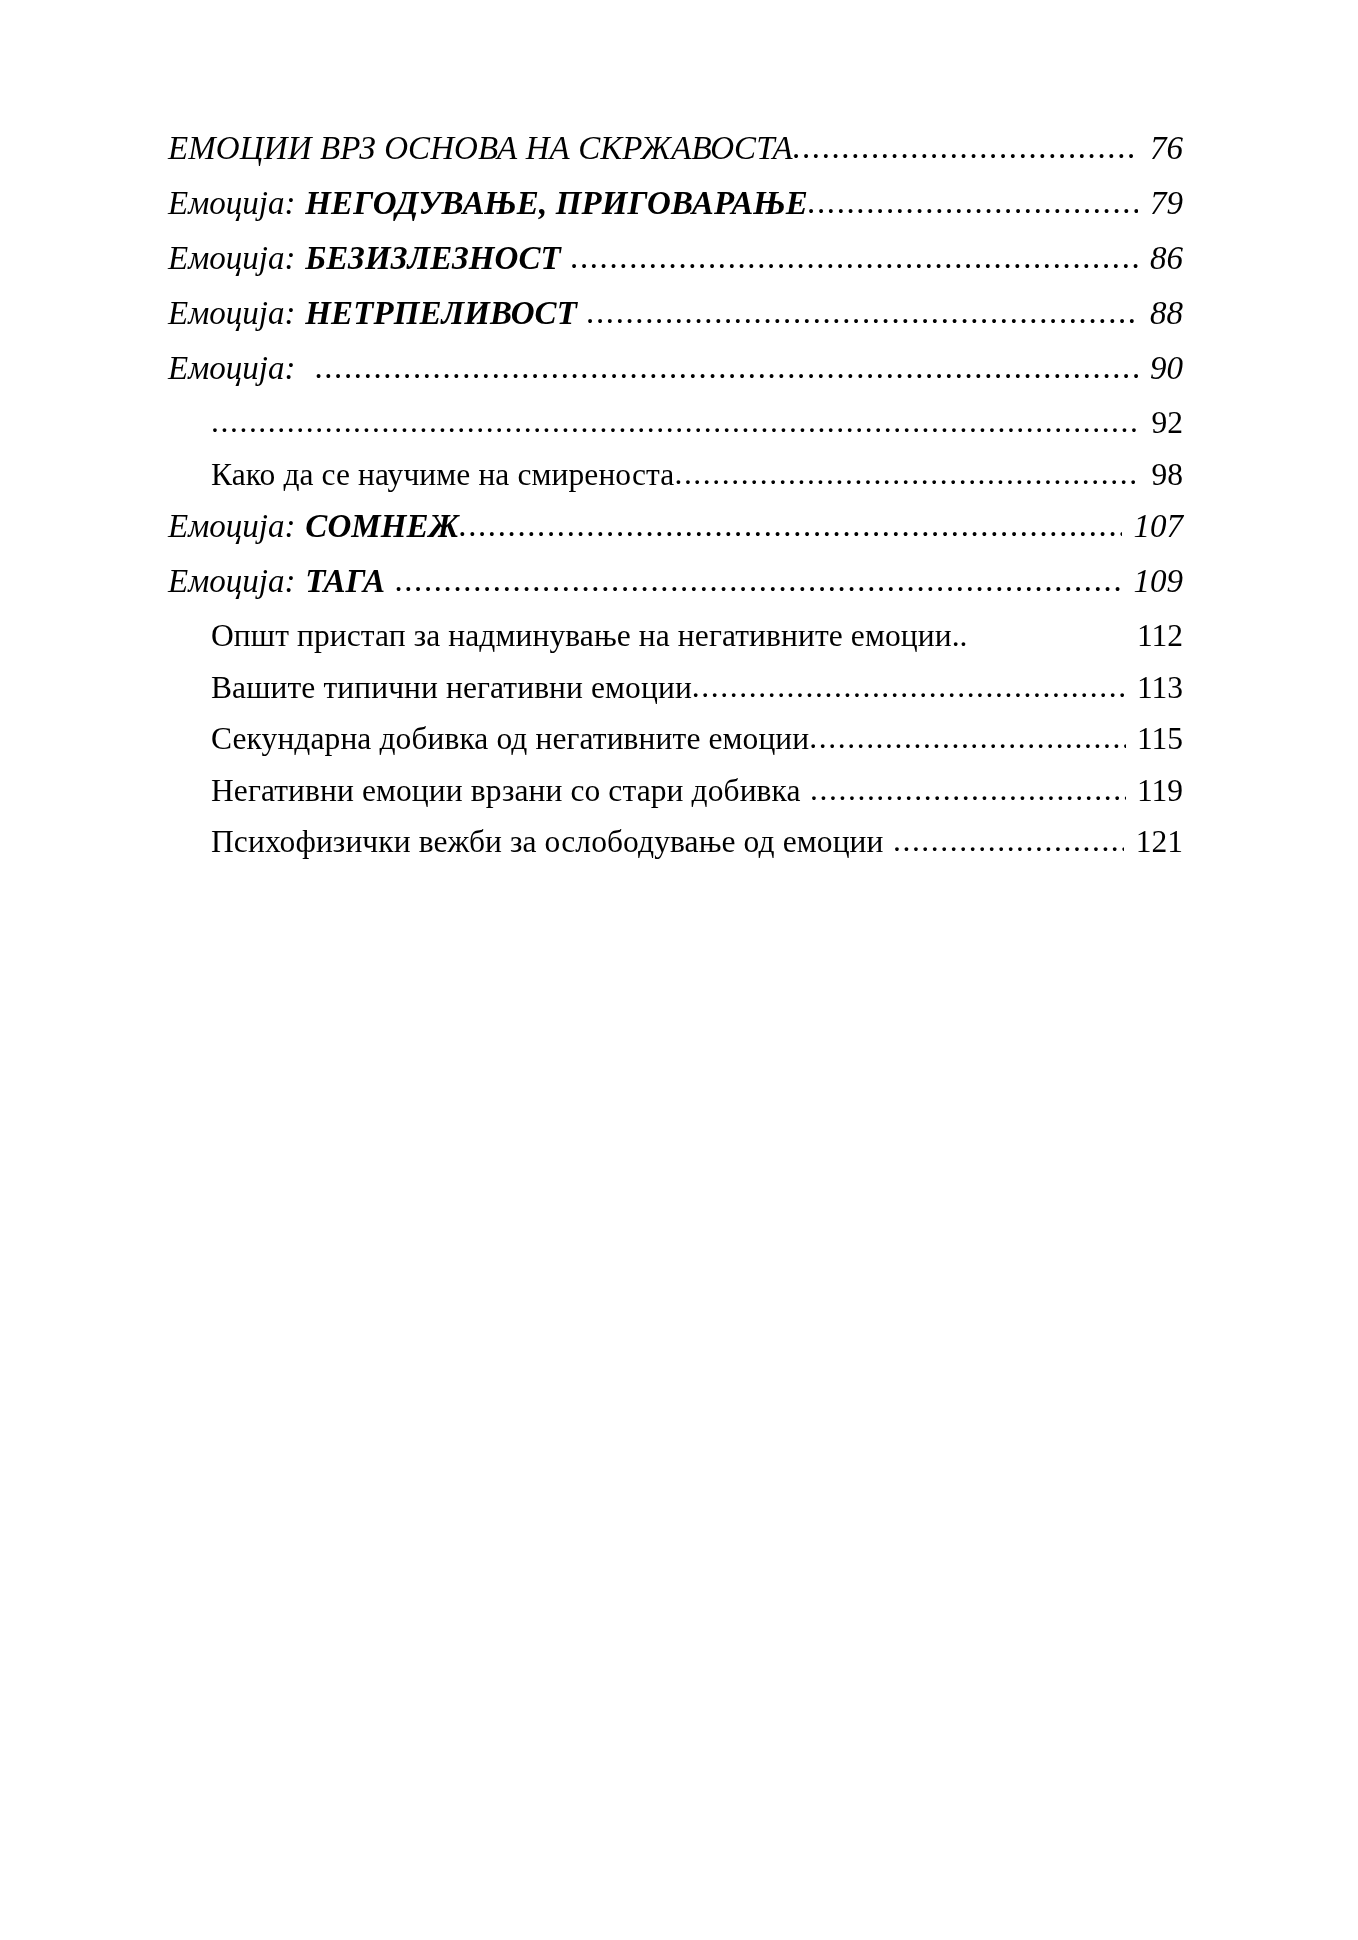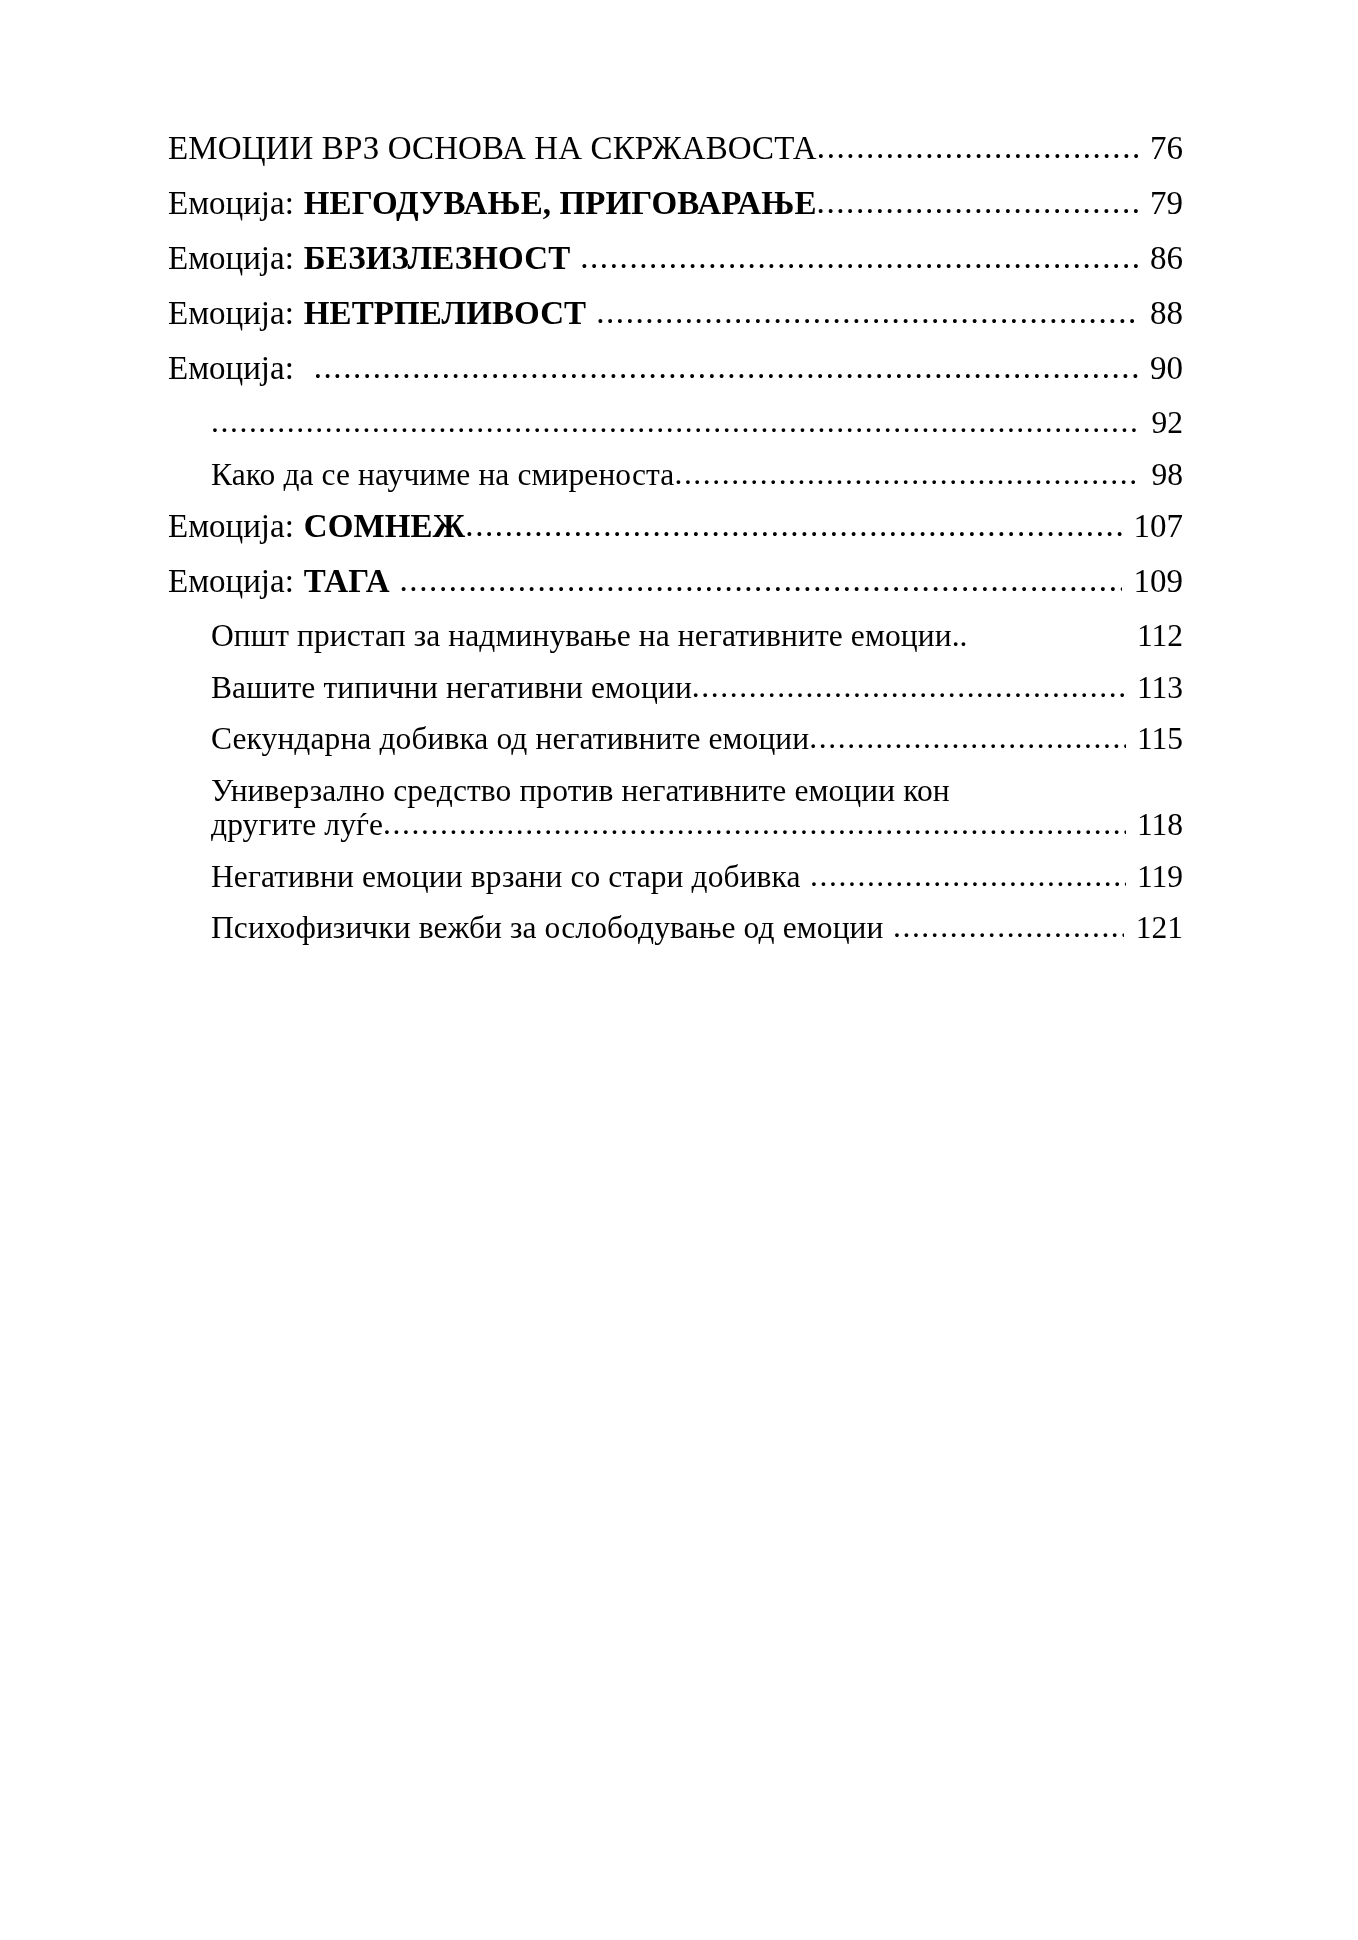--- a/index.html
+++ b/index.html
@@ -37,20 +37,21 @@
     width: 100%;
     font-size: 33px;
     line-height: 1.0;
     margin: 0 0 22px 0;
     white-space: nowrap;
     box-sizing: border-box;
   }
 
   .toc-entry.level-1 {
     padding-left: 0;
+    font-style: italic;
   }
   .toc-entry.level-2 {
     padding-left: 43px;
     font-size: 31.5px;
     margin-bottom: 20px;
   }
 
   .entry-title {
     flex: 0 0 auto;
     letter-spacing: 0.1px;
@@ -174,28 +175,20 @@
       <div class="toc-entry level-2">
         <span class="entry-title">Вашите типични негативни емоции</span>
         <span class="leader tight"></span>
         <span class="page-num">113</span>
       </div>
       <div class="toc-entry level-2">
         <span class="entry-title">Секундарна добивка од негативните емоции</span>
         <span class="leader tight"></span>
         <span class="page-num">115</span>
       </div>
-      <div class="toc-entry level-2 wrapped">
-        <span class="wrap-line-1"><span class="entry-title">Универзално средство против негативните емоции кон</span></span>
-        <span class="wrap-line-2">
-          <span class="entry-title">другите луѓе</span>
-          <span class="leader tight"></span>
-          <span class="page-num">118</span>
-        </span>
-      </div>
       <div class="toc-entry level-2">
         <span class="entry-title">Негативни емоции врзани со стари добивка</span>
         <span class="leader spaced"></span>
         <span class="page-num">119</span>
       </div>
       <div class="toc-entry level-2">
         <span class="entry-title">Психофизички вежби за ослободување од емоции</span>
         <span class="leader spaced"></span>
         <span class="page-num">121</span>
       </div>

